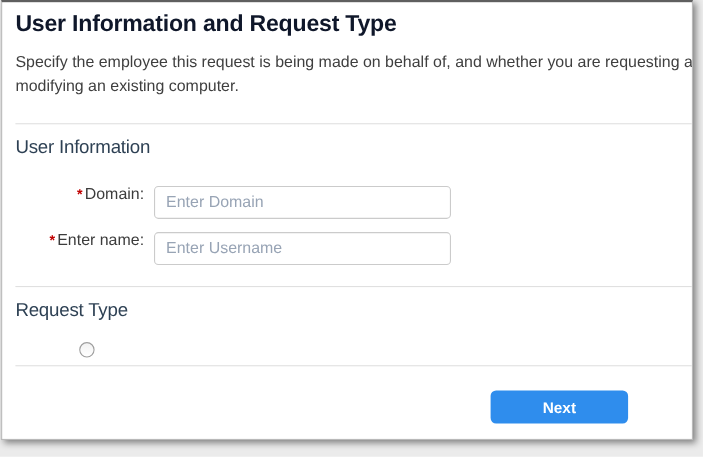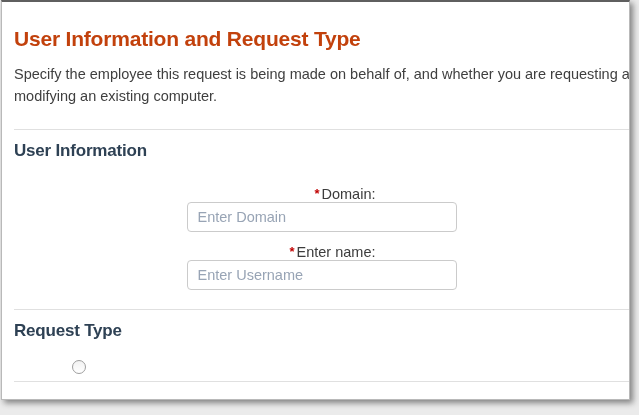--- a/index.html
+++ b/index.html
@@ -14,51 +14,49 @@
     top: 0; left: 1px;
     width: 629px; height: 400px;
     background: #ffffff;
     border: 1px solid #b9b9b9;
     border-top: 2px solid #5f5f5f;
     box-shadow: 3px 3px 6px rgba(0,0,0,0.45);
     overflow: hidden;
   }
   .content { padding: 0 0 0 12px; }
   .page-title {
-    margin-top: 25px;
+    margin-top: 8px;
     font-size: 21px;
     font-weight: bold;
     letter-spacing: -0.2px;
-    color: #c2410c;
+    color: #0f172a;
   }
   .page-desc {
     margin-top: 12px;
     width: 742px;            
     font-size: 14.5px;
     line-height: 22px;
     color: #3f3f3f;
   }
   .divider {
     margin-top: 22px;
     border-top: 1px solid #e0e0e0;
     height: 0;
   }
   .divider.thin { margin-top: 0; }
   .section-heading {
     margin-top: 11px;
     font-size: 17px;
-    font-weight: bold;
+    font-weight: normal;
     letter-spacing: -0.2px;
     color: #2e4154;
   }
   .field-row {
     display: flex;
-    align-items: center;
     margin-top: 12px;
-    flex-direction: column;
   }
   .field-row.first { margin-top: 25px; }
   .field-label {
     width: 126px;
     text-align: right;
     font-size: 14.5px;
     color: #3c3c3c;
     padding-right: 9px;
     white-space: nowrap;
   }

